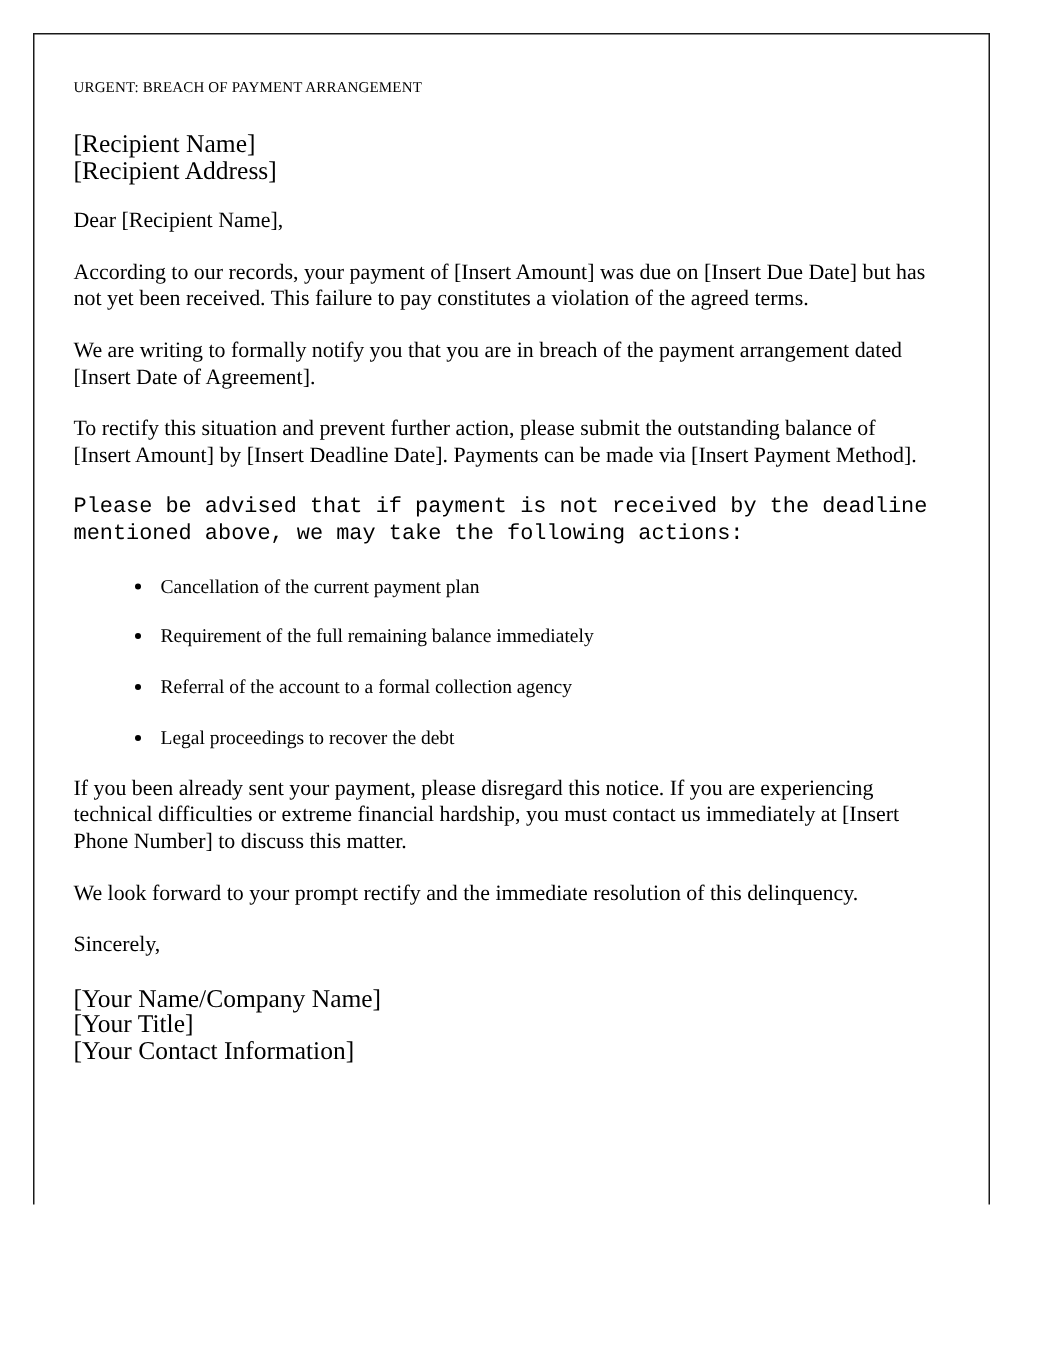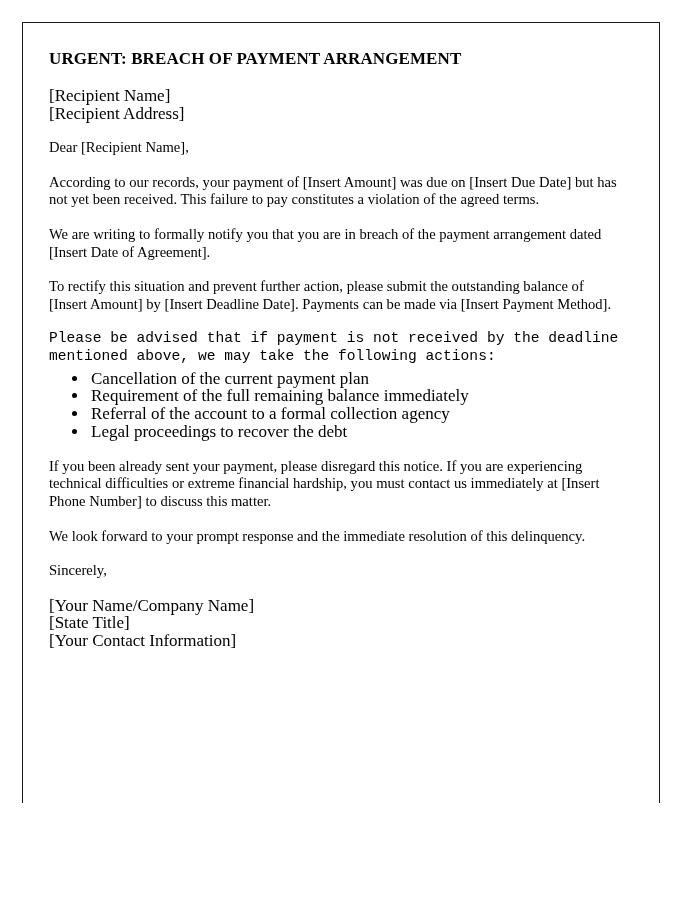--- a/index.html
+++ b/index.html
@@ -33,22 +33,22 @@
   }
 
   .page-body {
     position: absolute;
     left: 26px;              
     top: 26px;
     width: 574px;            
   }
 
   .doc-title {
-    font-size: 17px;
-    font-weight: bold;
+    font-size: 10px;
+    font-weight: normal;
     line-height: 19px;
     margin: 0 0 19px 0;
     letter-spacing: 0.1px;
   }
 
   .para {
     font-size: 14.6px;
     line-height: 17.6px;
     margin: 0 0 17px 0;
     text-align: left;
@@ -71,24 +71,24 @@
     display: block;
   }
 
   ul.action-list {
     margin: 4px 0 17px 0;
     padding: 0 0 0 40px;
     list-style-type: disc;
   }
 
   ul.action-list li {
-    font-size: 17px;
+    font-size: 13px;
     line-height: 17.8px;
     padding-left: 2px;
-    margin: 0;
+    margin: 16px;
   }
 
   .sig-gap {
     margin-bottom: 17px;
   }
 </style>
 </head>
 <body>
 
 <div class="page-sheet">
@@ -115,24 +115,24 @@
 
     <ul class="action-list">
       <li>Cancellation of the current payment plan</li>
       <li>Requirement of the full remaining balance immediately</li>
       <li>Referral of the account to a formal collection agency</li>
       <li>Legal proceedings to recover the debt</li>
     </ul>
 
     <p class="para">If you been already sent your payment, please disregard this notice. If you are experiencing technical difficulties or extreme financial hardship, you must contact us immediately at [Insert Phone Number] to discuss this matter.</p>
 
-    <p class="para">We look forward to your prompt response and the immediate resolution of this delinquency.</p>
+    <p class="para">We look forward to your prompt rectify and the immediate resolution of this delinquency.</p>
 
     <p class="para sig-gap">Sincerely,</p>
 
     <div class="block-lines">
       <span class="line">[Your Name/Company Name]</span>
-      <span class="line">[State Title]</span>
+      <span class="line">[Your Title]</span>
       <span class="line">[Your Contact Information]</span>
     </div>
 
   </div>
 </div>
 
 </body></html>

